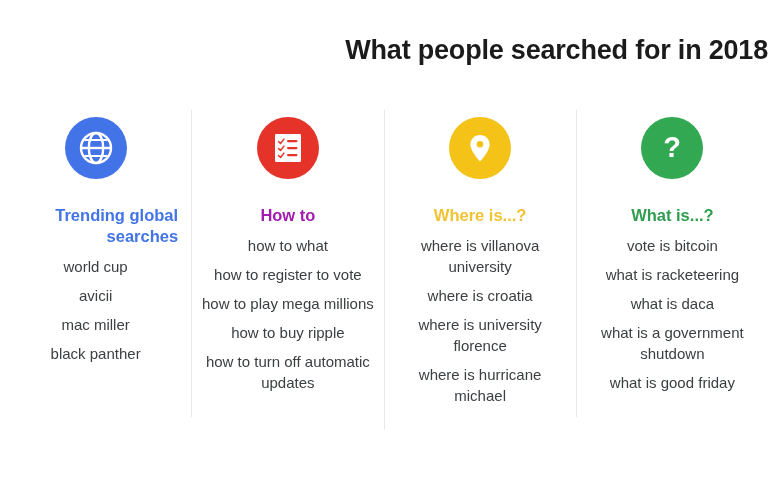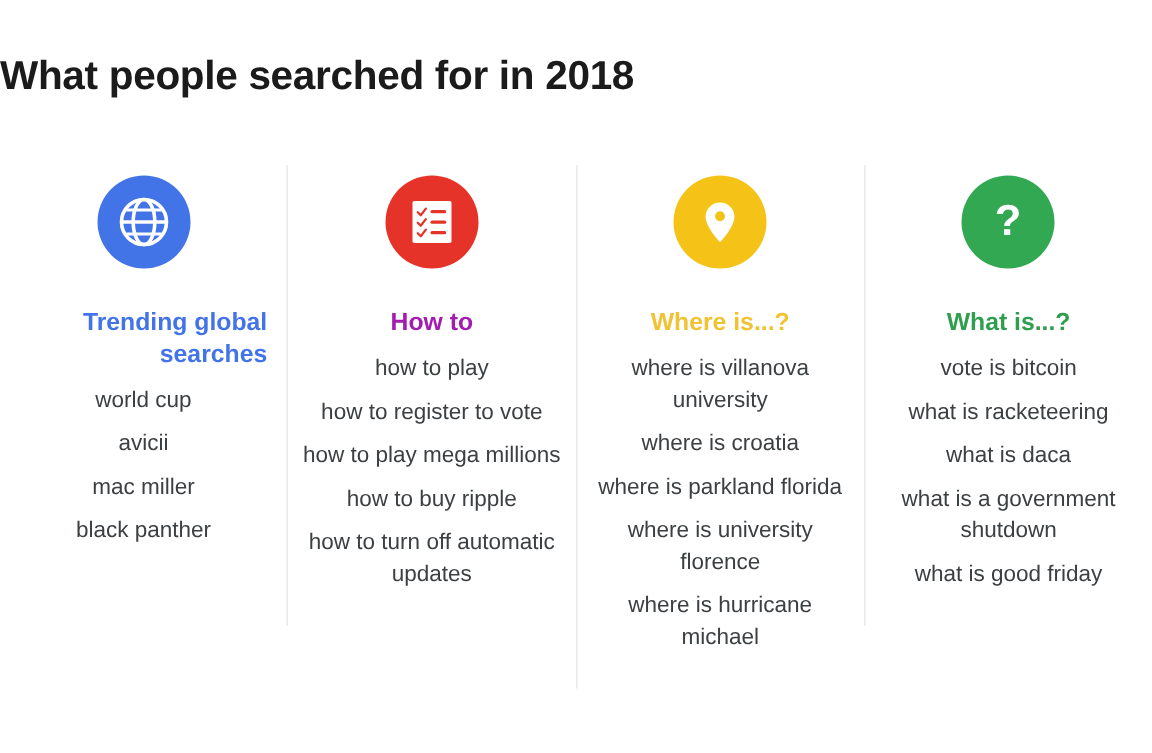--- a/index.html
+++ b/index.html
@@ -23,21 +23,21 @@
     position: relative;
     box-sizing: border-box;
   }
 
   
   .title {
     position: absolute;
     top: 33px;
     left: 0;
     width: 768px;
-    text-align: left;
+    text-align: right;
     font-size: 27px;
     font-weight: bold;
     color: #1b1b1b;
     letter-spacing: -0.2px;
     line-height: 34px;
   }
 
   
   .columns {
     position: absolute;
@@ -140,41 +140,40 @@
           <path d="M7.5 10.5 l2 2 l3.4 -4.4" fill="none" stroke="#e63329" stroke-width="1.5" stroke-linecap="round" stroke-linejoin="round"></path>
           <path d="M7.5 17.5 l2 2 l3.4 -4.4" fill="none" stroke="#e63329" stroke-width="1.5" stroke-linecap="round" stroke-linejoin="round"></path>
           <path d="M7.5 24.5 l2 2 l3.4 -4.4" fill="none" stroke="#e63329" stroke-width="1.5" stroke-linecap="round" stroke-linejoin="round"></path>
           <rect x="16" y="9" width="10.5" height="2.2" rx="1.1" fill="#e63329"></rect>
           <rect x="16" y="16" width="10.5" height="2.2" rx="1.1" fill="#e63329"></rect>
           <rect x="16" y="23" width="10.5" height="2.2" rx="1.1" fill="#e63329"></rect>
         </svg>
       </div>
       <div class="col-head" style="color:#a21caf">How to</div>
       <ul class="col-list">
-        <li>how to play</li>
+        <li>how to what</li>
         <li>how to register to vote</li>
         <li>how to play mega millions</li>
         <li>how to buy ripple</li>
         <li>how to turn off automatic updates</li>
       </ul>
     </div>
 
     <div class="column">
       <div class="icon-wrap" style="background:#f5c217">
         <svg width="36" height="36" viewBox="0 0 36 36">
           <path d="M18 5 C12.6 5 8.4 9.2 8.4 14.5 C8.4 21.5 18 31.5 18 31.5
                    C18 31.5 27.6 21.5 27.6 14.5 C27.6 9.2 23.4 5 18 5 Z" fill="#ffffff"></path>
           <circle cx="18" cy="14.2" r="3.3" fill="#f5c217"></circle>
         </svg>
       </div>
       <div class="col-head" style="color:#f1c232">Where is...?</div>
       <ul class="col-list">
         <li>where is villanova university</li>
         <li>where is croatia</li>
-        <li>where is parkland florida</li>
         <li>where is university florence</li>
         <li>where is hurricane michael</li>
       </ul>
     </div>
 
     <div class="column">
       <div class="icon-wrap" style="background:#33a852">
         <svg width="40" height="40" viewBox="0 0 40 40">
           <text x="20" y="28.5" text-anchor="middle" fill="#ffffff" font-family="Liberation Sans, sans-serif" font-size="29" font-weight="bold">?</text>
         </svg>

